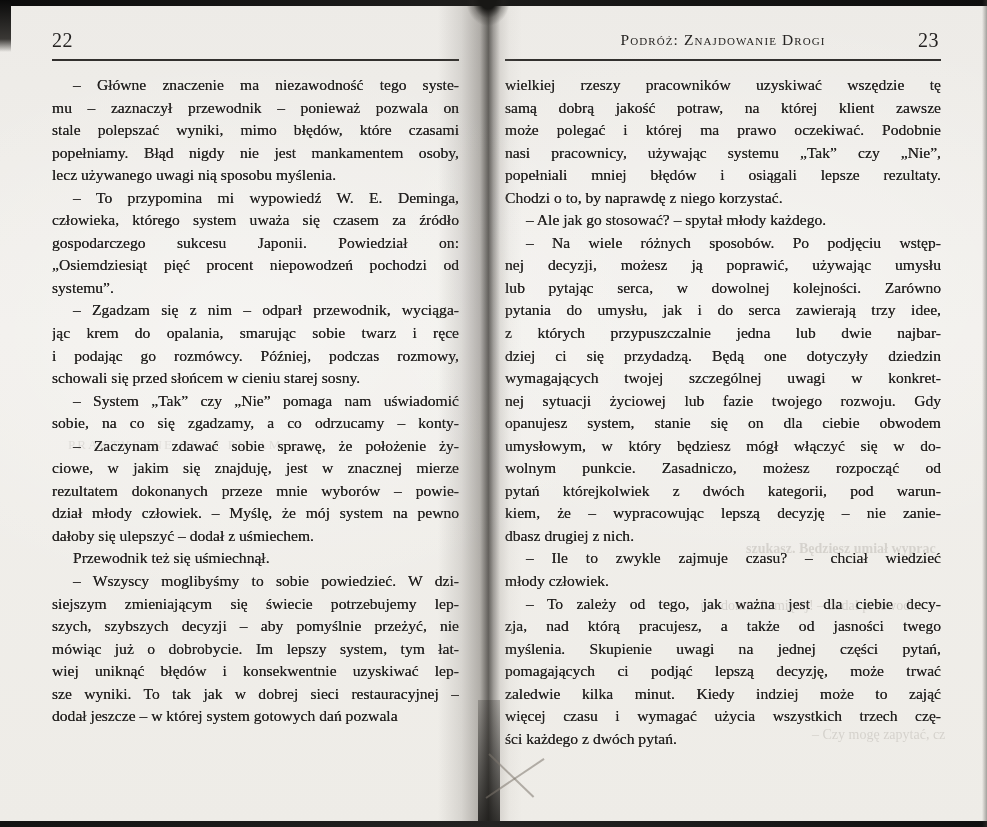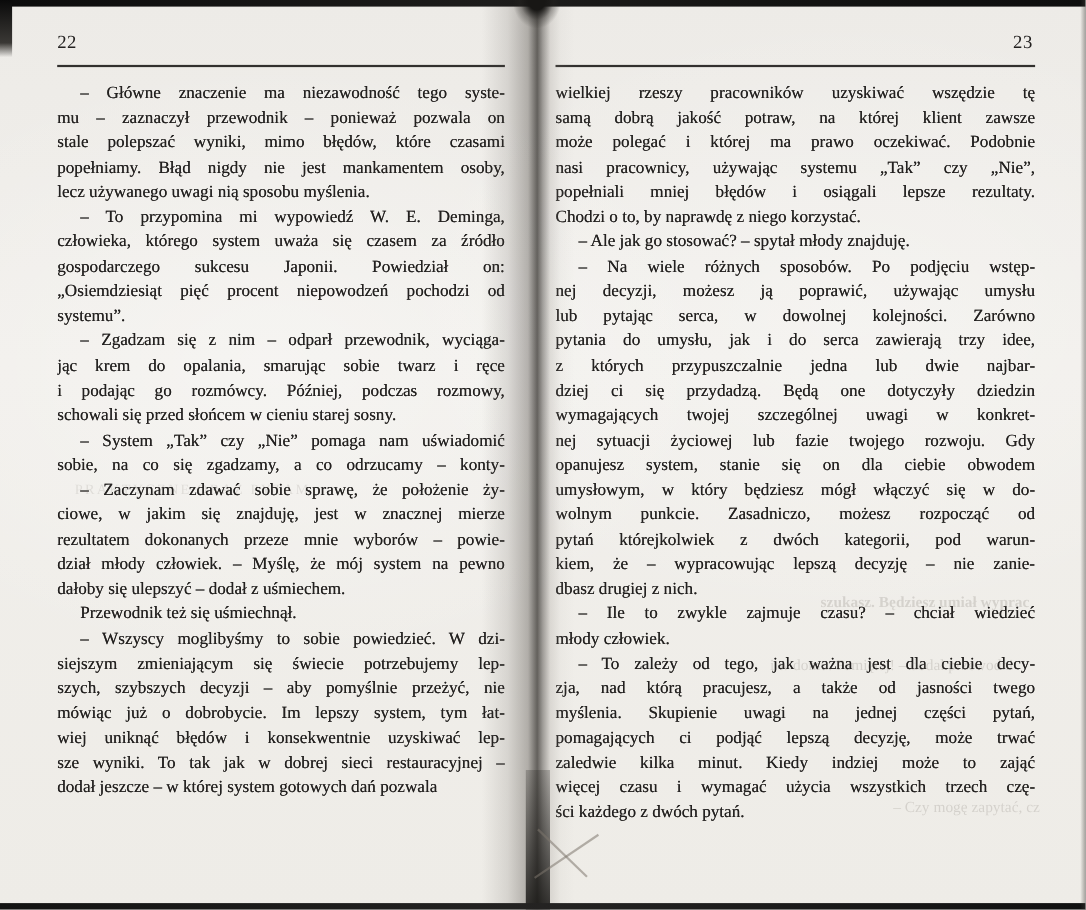--- a/index.html
+++ b/index.html
@@ -33,21 +33,21 @@
   }
   .gutter-deep{position:absolute;left:478px;top:700px;width:22px;height:127px;background:linear-gradient(180deg,rgba(35,33,30,0.25),rgba(20,19,17,0.85));}
   .pencil-mark{position:absolute;height:0;border-top:2px solid rgba(125,118,110,0.55);transform-origin:left center;}
   .pencil-mark.m1{left:486px;top:797px;width:70px;transform:rotate(-34deg);}
   .pencil-mark.m2{left:489px;top:753px;width:62px;transform:rotate(44deg);}
   
   .page{position:absolute;top:28px;}
   .page.left{left:52px;width:407px;}
   .page.right{left:505px;width:436px;}
   .pg-header{position:relative;height:26px;}
-  .pagenum{position:absolute;top:1px;font-size:17px;letter-spacing:0.5px;}
+  .pagenum{position:absolute;top:1px;font-size:20px;letter-spacing:0.5px;}
   .page.left .pagenum{left:0;}
   .page.right .pagenum{right:2px;margin-left:28px;}
   .running-title{position:absolute;left:0;right:0;top:3px;text-align:center;font-variant:small-caps;font-size:15.5px;letter-spacing:1.1px;color:#262422;}
   .rule{border-top:2px solid #32302e;margin-top:5px;}
   .pg-body{margin-top:13px;}
   .line{
     font-size:15.6px;line-height:22.55px;
     text-align:justify;text-align-last:justify;
     white-space:normal;overflow:hidden;
     text-shadow:0 0 0.35px rgba(30,28,26,0.85);
@@ -110,34 +110,35 @@
           <div class="line">mówiąc już o dobrobycie. Im lepszy system, tym łat-</div>
           <div class="line">wiej uniknąć błędów i konsekwentnie uzyskiwać lep-</div>
           <div class="line">sze wyniki. To tak jak w dobrej sieci restauracyjnej –</div>
           <div class="line last">dodał jeszcze – w której system gotowych dań pozwala</div>
         </div>
       </div>
   </div>
 
   <div class="page right">
     <div class="pg-header">
+      <span class="running-title">Podróż: Znajdowanie Drogi</span>
       <span class="pagenum">23</span>
     </div>
     <div class="rule"></div>
     <div class="pg-body" id="right-body">
         <div class="para">
           <div class="line">wielkiej rzeszy pracowników uzyskiwać wszędzie tę</div>
           <div class="line">samą dobrą jakość potraw, na której klient zawsze</div>
           <div class="line">może polegać i której ma prawo oczekiwać. Podobnie</div>
           <div class="line">nasi pracownicy, używając systemu „Tak” czy „Nie”,</div>
           <div class="line">popełniali mniej błędów i osiągali lepsze rezultaty.</div>
           <div class="line last">Chodzi o to, by naprawdę z niego korzystać.</div>
         </div>
         <div class="para">
-          <div class="line last indent">– Ale jak go stosować? – spytał młody znajduję.</div>
+          <div class="line last indent">– Ale jak go stosować? – spytał młody każdego.</div>
         </div>
         <div class="para">
           <div class="line indent">– Na wiele różnych sposobów. Po podjęciu wstęp-</div>
           <div class="line">nej decyzji, możesz ją poprawić, używając umysłu</div>
           <div class="line">lub pytając serca, w dowolnej kolejności. Zarówno</div>
           <div class="line">pytania do umysłu, jak i do serca zawierają trzy idee,</div>
           <div class="line">z których przypuszczalnie jedna lub dwie najbar-</div>
           <div class="line">dziej ci się przydadzą. Będą one dotyczyły dziedzin</div>
           <div class="line">wymagających twojej szczególnej uwagi w konkret-</div>
           <div class="line">nej sytuacji życiowej lub fazie twojego rozwoju. Gdy</div>

